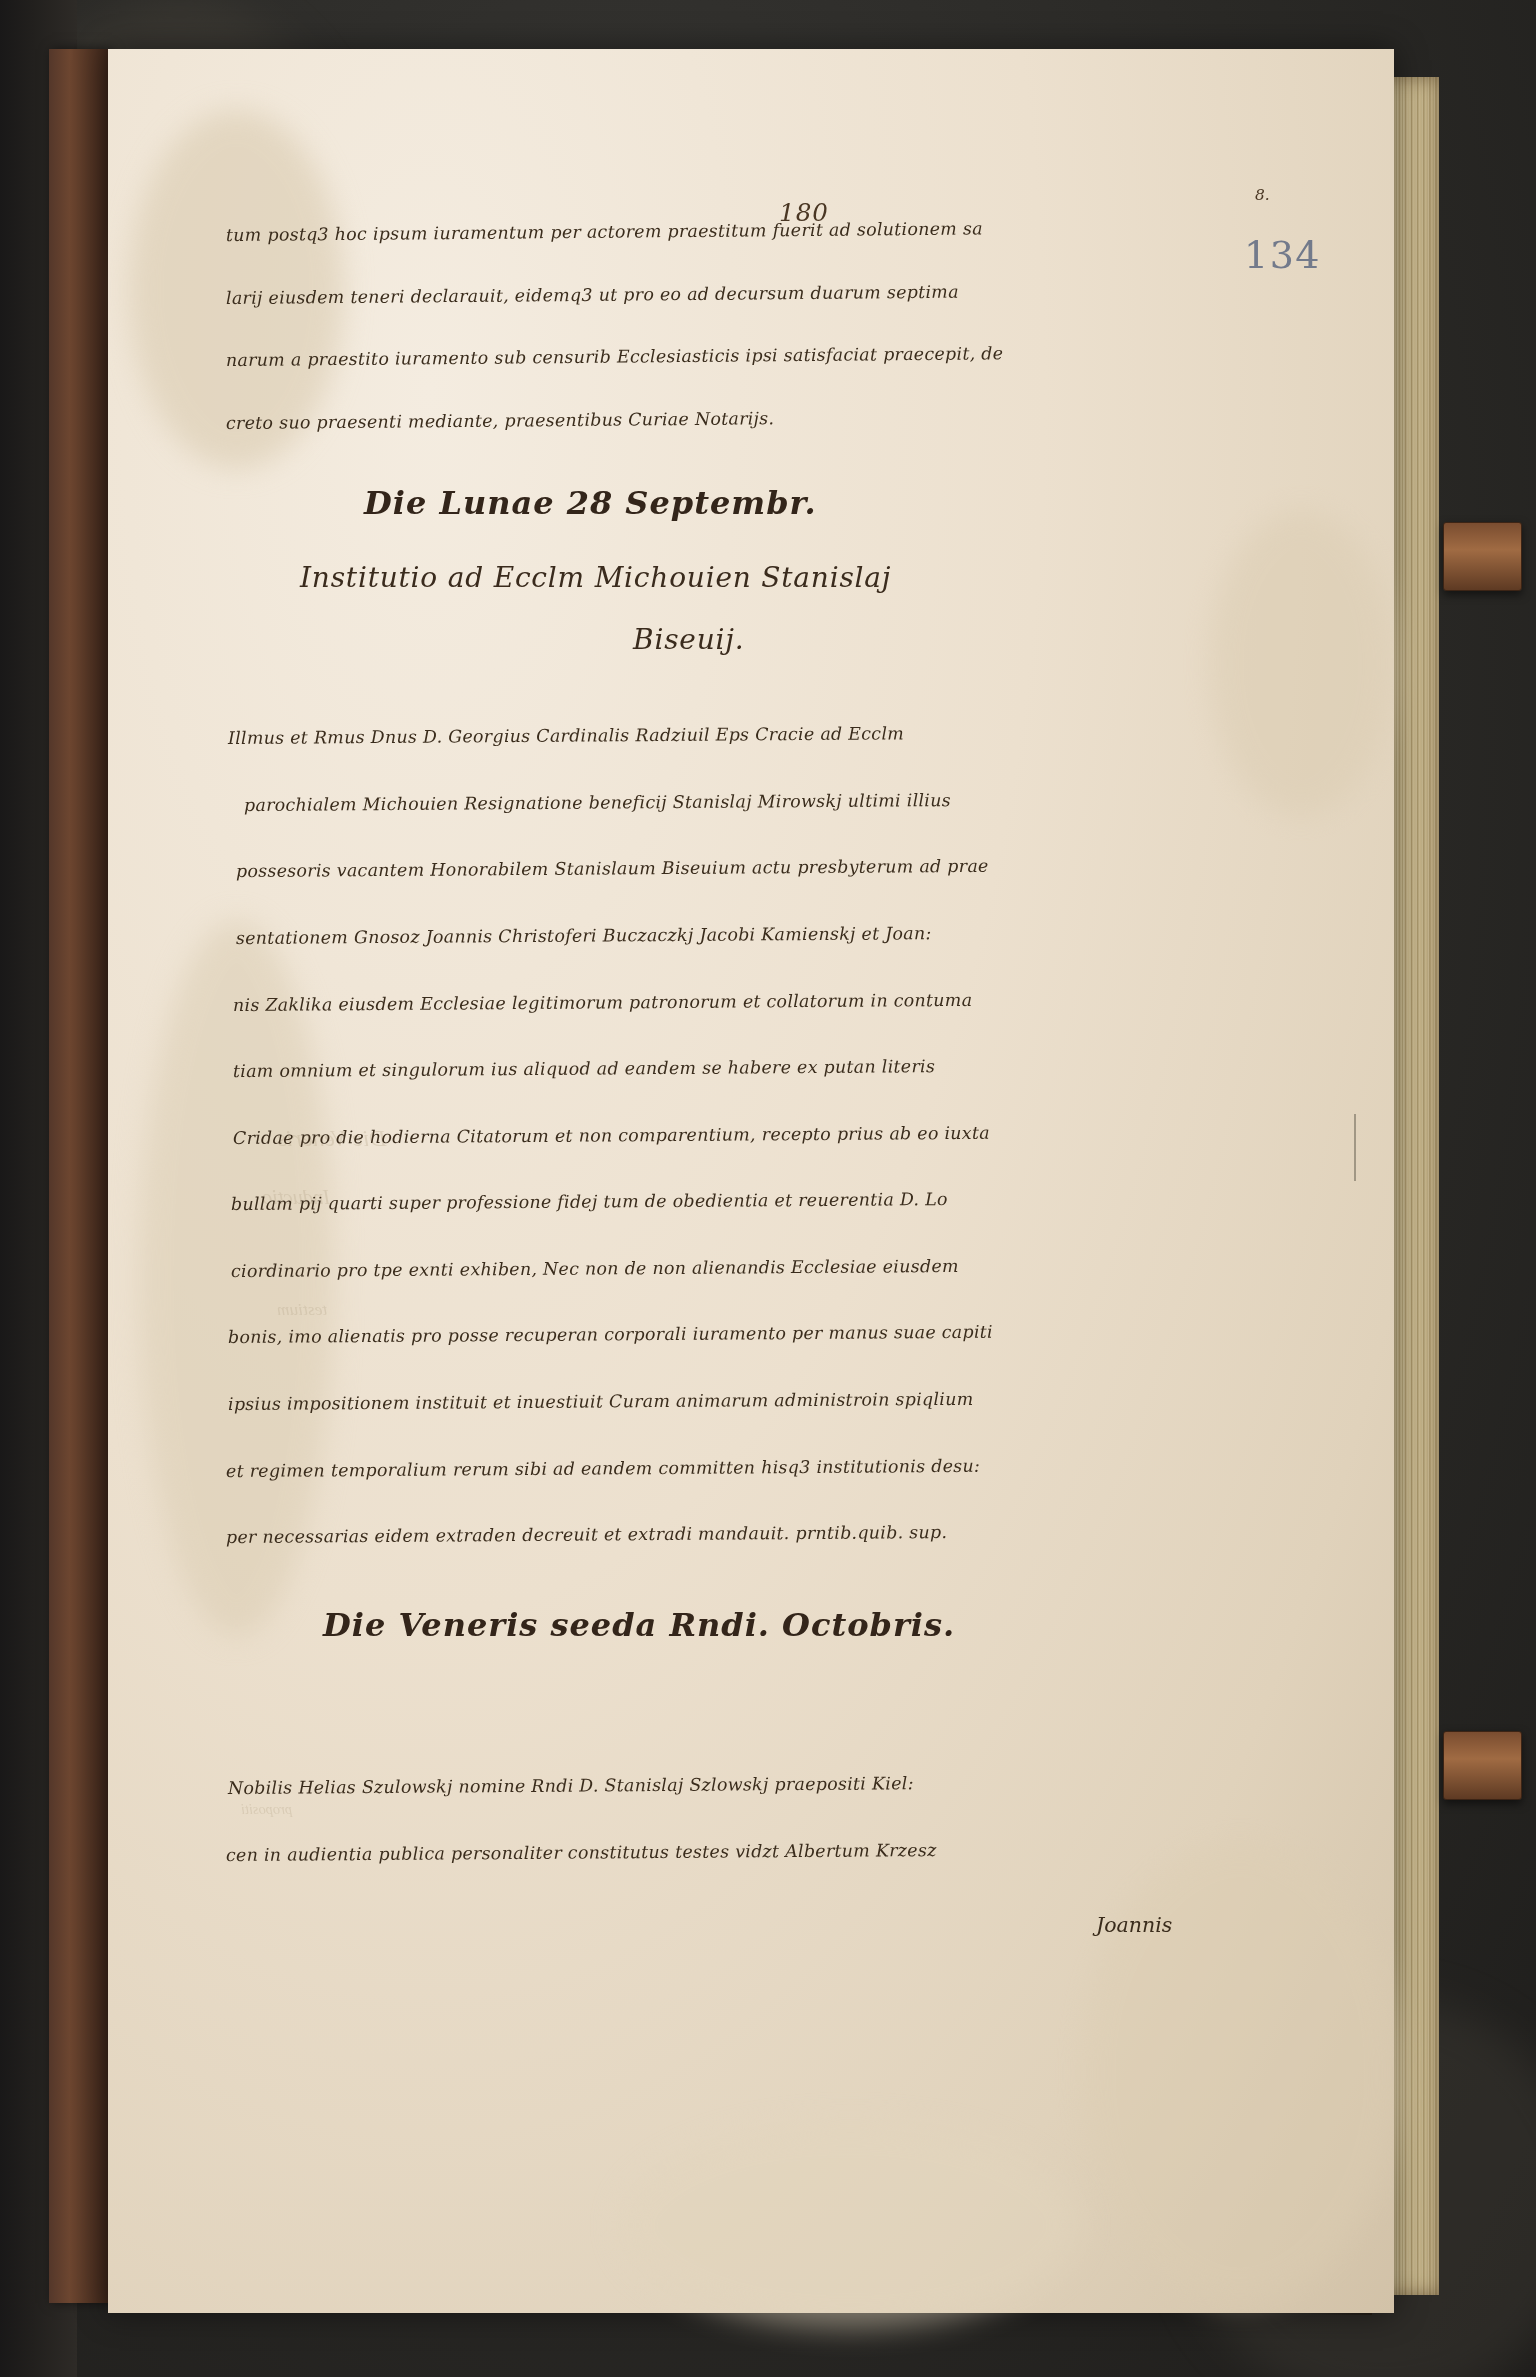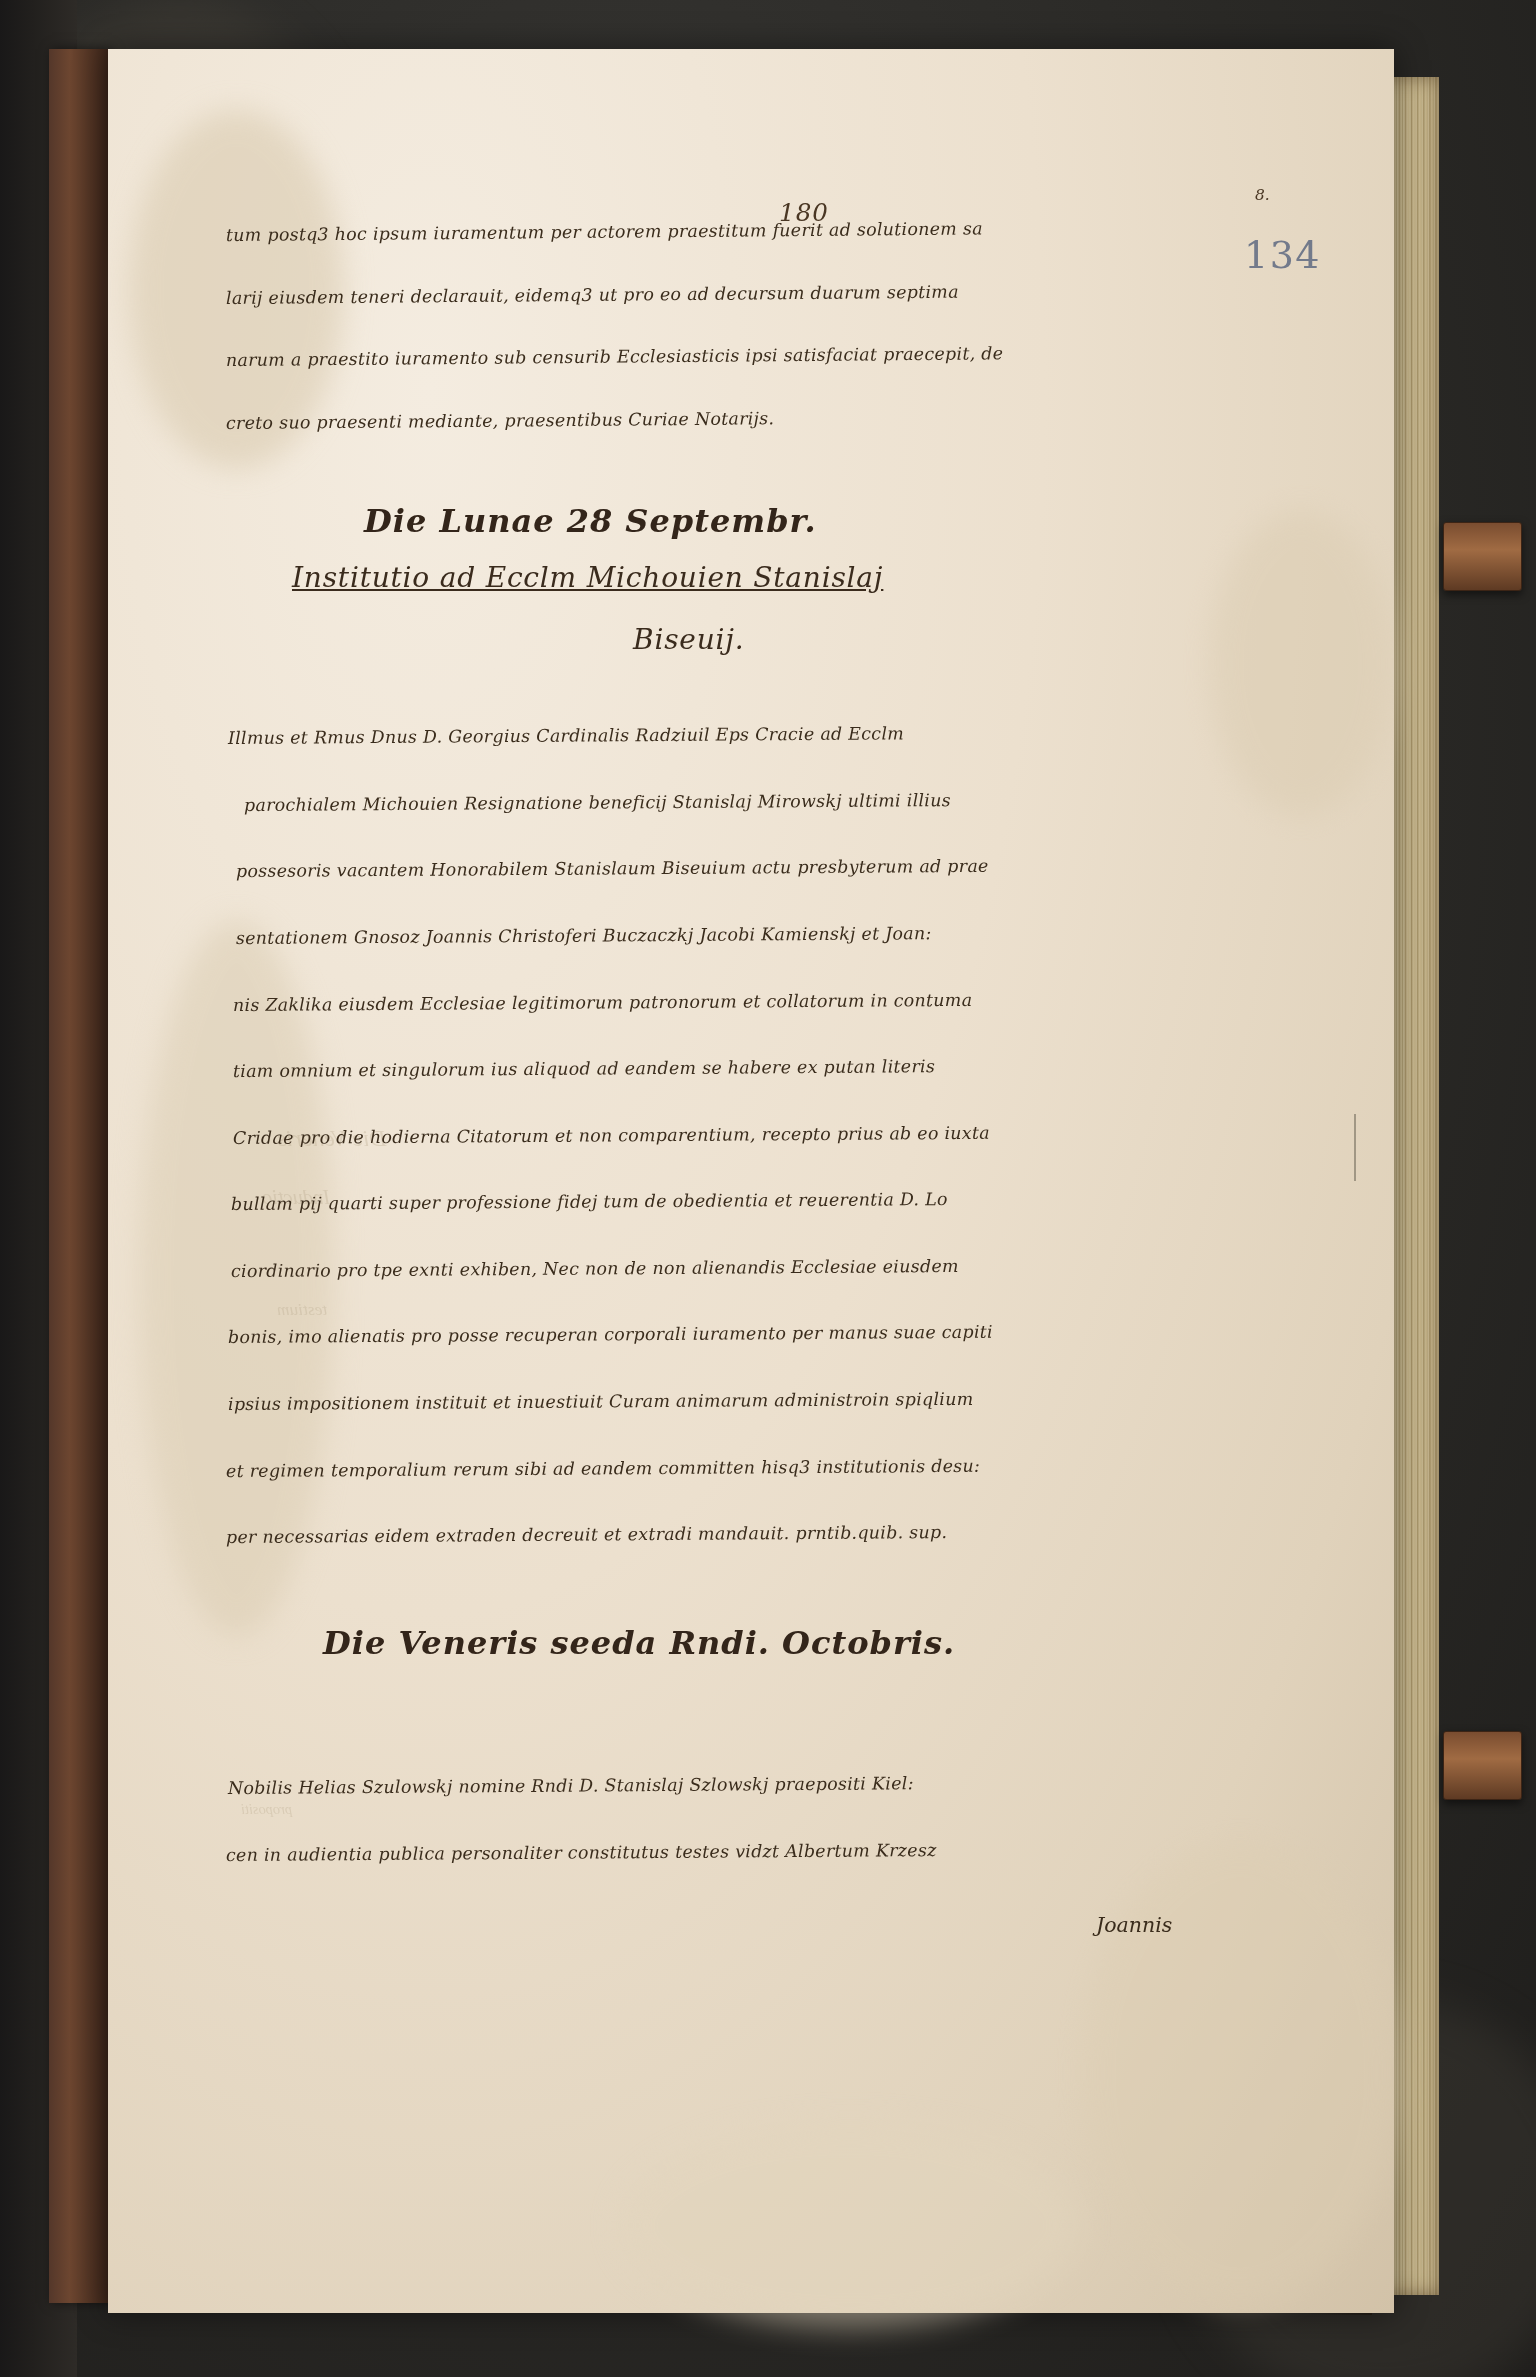--- a/index.html
+++ b/index.html
@@ -128,21 +128,20 @@
 
   .heading {
     position: absolute;
     font-size: 32px;
     font-weight: 700;
     letter-spacing: 1px;
     color: #33251a;
     font-family: "DejaVu Serif", serif;
     font-style: italic;
     white-space: nowrap;
-    margin-top: 18px;
   }
   .subheading {
     position: absolute;
     font-size: 28px;
     font-weight: 400;
     letter-spacing: 0.8px;
     color: #3a2b1d;
     font-family: "DejaVu Serif", serif;
     font-style: italic;
     white-space: nowrap;
@@ -231,21 +230,21 @@
 
     <div id="margin-tick"></div>
 
     <div class="ink line" style="left:118px;top:178px;transform:rotate(-0.5deg);">tum postq3 hoc ipsum iuramentum per actorem praestitum fuerit ad solutionem sa</div>
     <div class="ink line" style="left:118px;top:241px;transform:rotate(-0.5deg);">larij eiusdem teneri declarauit, eidemq3 ut pro eo ad decursum duarum septima</div>
     <div class="ink line" style="left:118px;top:303px;transform:rotate(-0.5deg);">narum a praestito iuramento sub censurib Ecclesiasticis ipsi satisfaciat praecepit, de</div>
     <div class="ink line" style="left:118px;top:366px;transform:rotate(-0.5deg);">creto suo praesenti mediante, praesentibus Curiae Notarijs.</div>
 
     <div class="heading" style="left:256px;top:435px;">Die Lunae 28 Septembr.</div>
 
-    <div class="subheading" style="left:184px;top:512px;text-decoration:underline;">Institutio ad Ecclm Michouien Stanislaj</div>
+    <div class="subheading" style="left:192px;top:512px;">Institutio ad Ecclm Michouien Stanislaj</div>
     <div class="subheading" style="left:517px;top:574px;margin-left:8px;">Biseuij.</div>
 
     <div class="ink line" style="left:120px;top:681px;transform:rotate(-0.4deg);">Illmus et Rmus Dnus D. Georgius Cardinalis Radziuil Eps Cracie ad Ecclm</div>
     <div class="ink line" style="left:136px;top:748px;transform:rotate(-0.4deg);">parochialem Michouien Resignatione beneficij Stanislaj Mirowskj ultimi illius</div>
     <div class="ink line" style="left:128px;top:814px;transform:rotate(-0.4deg);">possesoris vacantem Honorabilem Stanislaum Biseuium actu presbyterum ad prae</div>
     <div class="ink line" style="left:128px;top:881px;transform:rotate(-0.4deg);">sentationem Gnosoz Joannis Christoferi Buczaczkj Jacobi Kamienskj et Joan:</div>
     <div class="ink line" style="left:125px;top:948px;transform:rotate(-0.4deg);">nis Zaklika eiusdem Ecclesiae legitimorum patronorum et collatorum in contuma</div>
     <div class="ink line" style="left:125px;top:1014px;transform:rotate(-0.4deg);">tiam omnium et singulorum ius aliquod ad eandem se habere ex putan literis</div>
     <div class="ink line" style="left:125px;top:1081px;transform:rotate(-0.4deg);">Cridae pro die hodierna Citatorum et non comparentium, recepto prius ab eo iuxta</div>
     <div class="ink line" style="left:123px;top:1147px;transform:rotate(-0.4deg);">bullam pij quarti super professione fidej tum de obedientia et reuerentia D. Lo</div>

